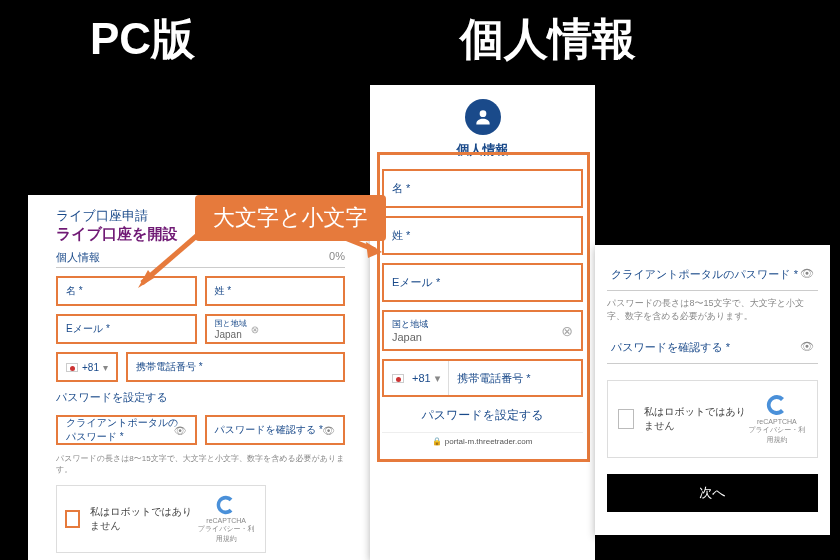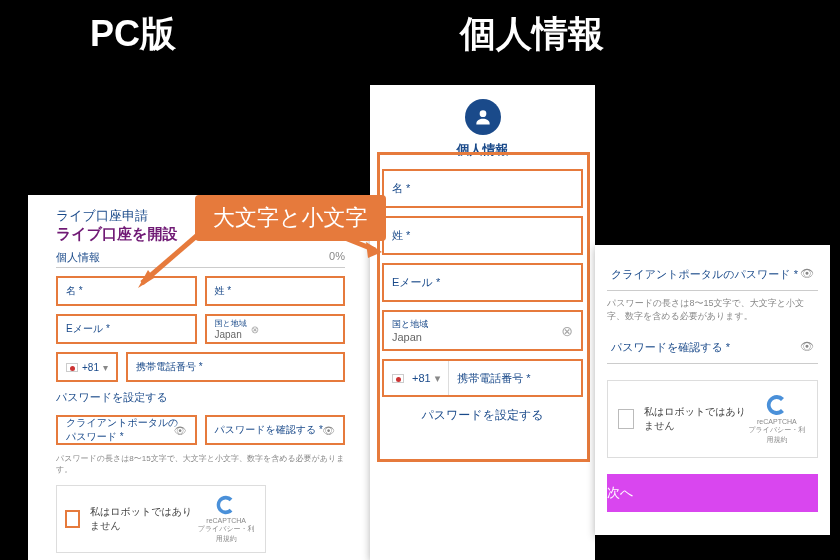--- a/index.html
+++ b/index.html
@@ -1,17 +1,17 @@
 <!DOCTYPE html>
 <html><head>
 <meta charset="utf-8">
 <style>
 *{box-sizing:border-box;margin:0;padding:0;font-family:"Hiragino Sans","Meiryo",sans-serif}
 body{background:#000;width:840px;height:560px;position:relative;overflow:hidden}
-.hdr{position:absolute;color:#fff;font-size:36px;font-weight:600}
+.hdr{position:absolute;color:#fff;font-size:44px;font-weight:600}
 .callout{position:absolute;background:#e67a3c;color:#fff;padding:8px 18px;font-size:22px;border-radius:4px;z-index:5}
 .arrow{position:absolute;z-index:4}
 .panel{position:absolute;background:#fff;box-shadow:0 2px 8px rgba(0,0,0,.3)}
 .pc{left:28px;top:195px;width:345px;height:464px;padding:12px 28px;font-size:11px}
 .pc .t1{color:#1a4a8a;font-size:13px}
 .pc .t2{color:#701a75;font-size:15px;font-weight:700;margin-bottom:6px}
 .pc .sec{color:#1a4a8a;font-size:11px;border-bottom:1px solid #ccc;padding-bottom:2px;margin-bottom:8px;display:flex;justify-content:space-between}
 .pc .pct{color:#888}
 .row{display:flex;gap:8px;margin-bottom:8px}
 .fld{flex:1;border:2px solid #e67a3c;padding:6px 8px;font-size:10px;color:#1a4a8a;height:30px;display:flex;align-items:center;position:relative}
@@ -38,21 +38,21 @@
 .sp1 .phone .num{flex:1;display:flex;align-items:center;padding:0 8px;font-size:11px;color:#1a4a8a}
 .sp1 .pwset{text-align:center;color:#1a4a8a;font-size:12px;margin:8px 0}
 .sp1 .url{text-align:center;font-size:8px;color:#555;border-top:1px solid #eee;padding-top:4px}
 .sp2{left:595px;top:245px;width:235px;height:290px;padding:14px 12px;font-size:11px}
 .sp2 .pfld{border-bottom:1px solid #ccc;padding:8px 4px;font-size:11px;color:#1a4a8a;position:relative;margin-bottom:6px}
 .sp2 .pfld .eye2{position:absolute;right:4px;color:#888}
 .sp2 .hint2{font-size:9px;color:#888;line-height:1.4;margin:2px 0 10px}
 .sp2 .recap2{border:1px solid #ddd;padding:12px 10px;display:flex;align-items:center;font-size:10px;color:#444;margin:16px 0}
 .sp2 .recap2 .chk2{width:20px;height:20px;border:1px solid #bbb;margin-right:10px}
 .sp2 .recap2 .logo2{margin-left:auto;text-align:center;font-size:7px;color:#888}
-.sp2 .next2{background:#d946ef;color:#fff;text-align:left;padding:10px 0;font-size:13px}
+.sp2 .next2{background:#000000;color:#fff;text-align:center;padding:10px 0;font-size:13px}
 .sp2 .next2 .s{font-size:9px;display:block;margin-top:2px}
 .oframe{position:absolute;border:3px solid #e67a3c;pointer-events:none}
 </style>
 </head>
 <body>
 
 <div class="hdr" style="left:90px;top:10px">PC版</div>
 <div class="hdr" style="left:460px;top:10px">個人情報</div>
 
 <div class="callout" style="left:195px;top:195px">大文字と小文字</div>
@@ -138,20 +138,21 @@
   </div>
   <div class="phone">
     <div class="cc">
       <span class="flag"></span>
       <span>+81</span>
       <span style="color:#888">▾</span>
     </div>
     <div class="num">携帯電話番号 *</div>
   </div>
   <div class="pwset">パスワードを設定する</div>
+  <div class="url">🔒 <span>portal-m.threetrader.com</span></div>
 </div>
 <div class="oframe" style="left:377px;top:152px;width:213px;height:310px"></div>
 
 <div class="panel sp2">
   <div class="pfld">
     <span>クライアントポータルのパスワード *</span>
     <span class="eye2">👁</span>
   </div>
   <div class="hint2">パスワードの長さは8〜15文字で、大文字と小文字、数字を含める必要があります。</div>
   <div class="pfld">

